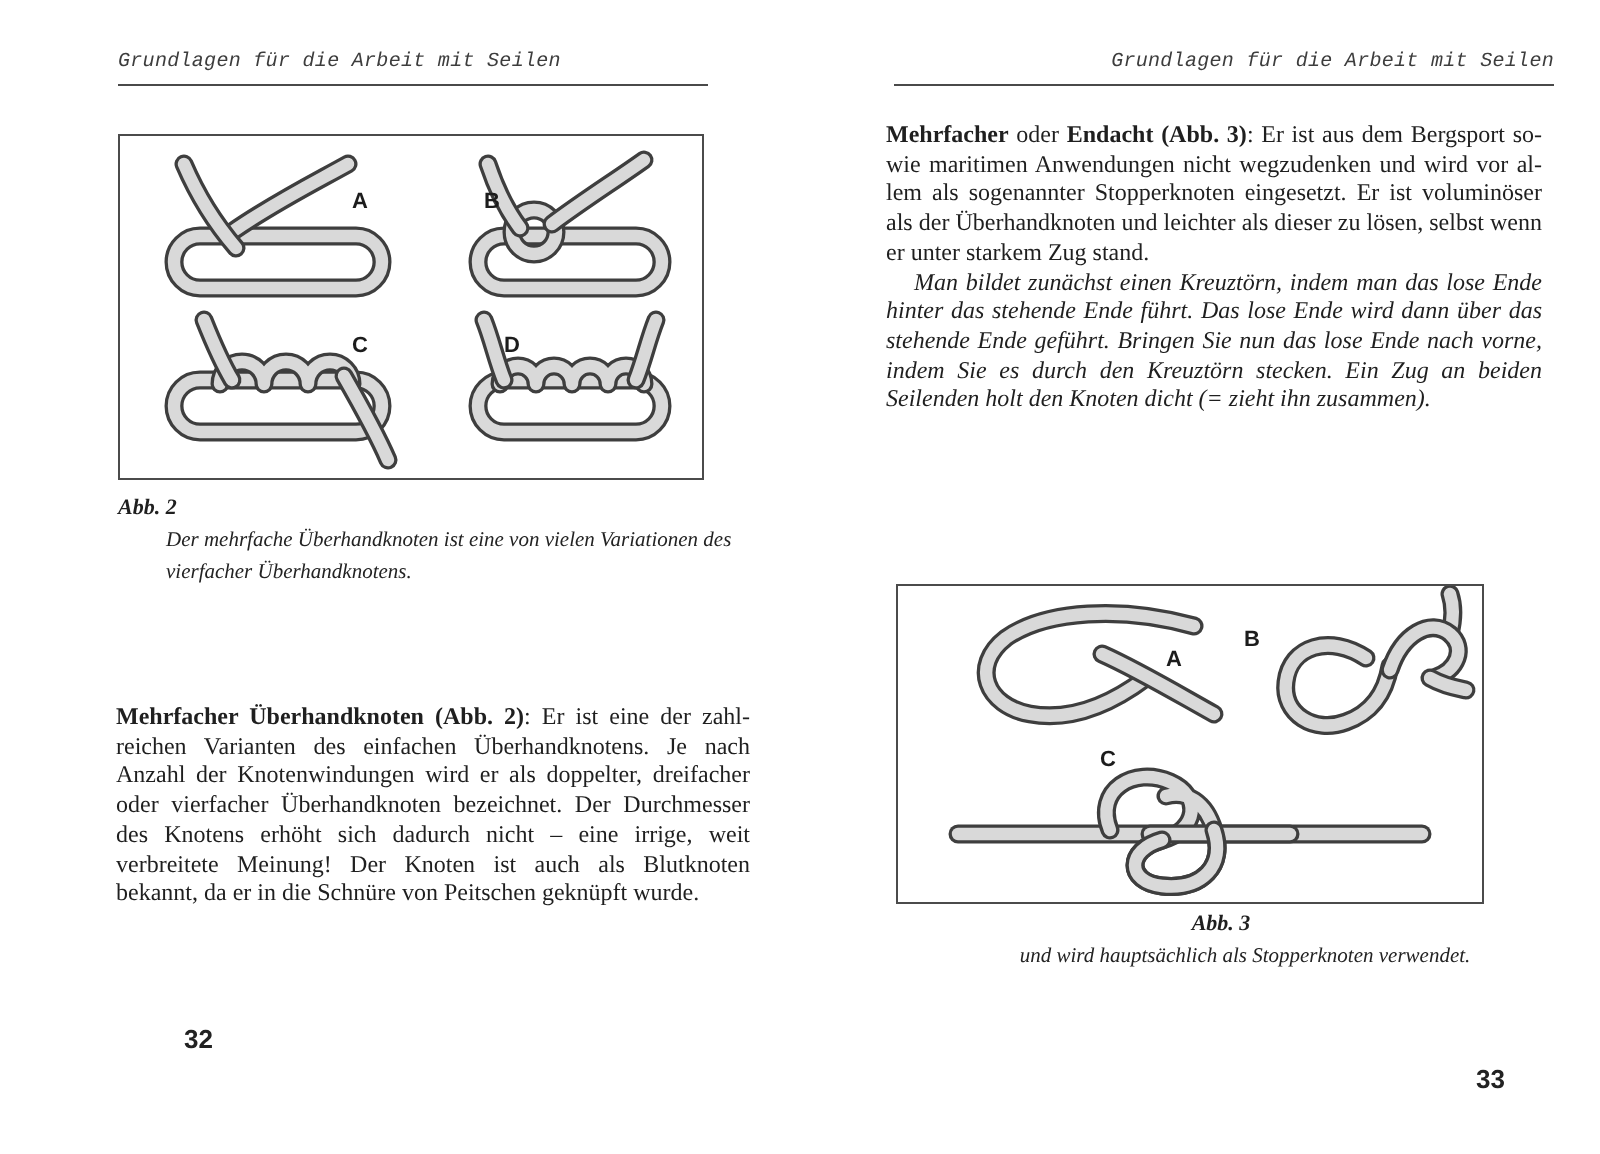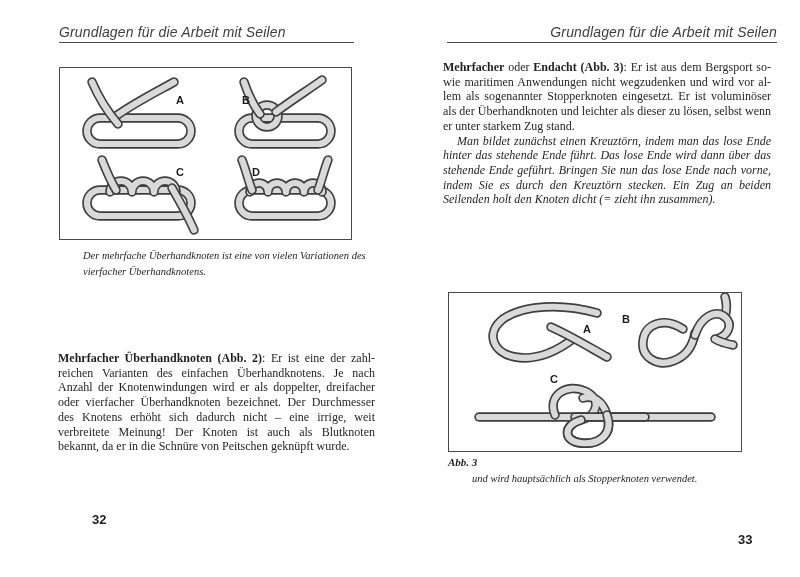--- a/index.html
+++ b/index.html
@@ -1,19 +1,19 @@
 <!DOCTYPE html>
 <html style="--paper: #ffffff; --ink: #1f1f1f; --rule: #4a4a4a; --box-border: #4b4b4b; --rope-fill: #d9d9d9; --rope-outline: #3e3e3e;"><head>
 <meta charset="utf-8">
 <style>
   html,body{margin:0;padding:0;background:#ffffff;}
   .spread{position:relative;width:800px;height:577px;background:var(--paper,#fff);
           font-family:"Liberation Serif",serif;color:var(--ink,#1f1f1f);overflow:hidden;}
   .abs{position:absolute;}
-  .running-head{font-family:Liberation Sans, sans-serif;font-style:italic;font-size:14px;
+  .running-head{font-family:Liberation Mono, monospace;font-style:italic;font-size:10px;
                 line-height:12px;color:#3d3d3d;letter-spacing:.15px;}
   .head-rule{height:1px;background:var(--rule,#4a4a4a);}
   .figbox{border:1px solid var(--box-border,#4b4b4b);background:#fff;box-sizing:border-box;}
   .figbox svg{display:block;margin:0 auto;}
   .cap-title{font-size:11px;font-weight:bold;font-style:italic;line-height:13px;margin-bottom:2px;}
   .cap-line{font-size:10.5px;font-style:italic;line-height:15.5px;white-space:nowrap;color:#232323;margin-left:24px;}
   .bodycol{font-size:12px;line-height:14.7px;text-align:justify;hyphens:manual;-webkit-hyphens:manual;}
   .para{margin:0;}
   .para.indent{text-indent:14px;font-style:italic;}
   .folio{font-family:"Liberation Sans",sans-serif;font-weight:bold;font-size:13px;color:#222;margin-left:33px;}
@@ -25,21 +25,21 @@
   #lp-head{left:59px;top:26px;width:295px;}
   #lp-rule{left:59px;top:42px;width:295px;}
   #lp-fig{left:59px;top:67px;width:293px;height:173px;}
   #lp-cap{left:59px;top:248px;width:316px;}
   #lp-body{left:58px;top:315px;width:317px;margin-top:36px;}
   #lp-folio{left:59px;top:512px;}
   #rp-head{left:447px;top:26px;width:330px;text-align:right;}
   #rp-rule{left:447px;top:42px;width:330px;}
   #rp-body{left:443px;top:60px;width:328px;}
   #rp-fig{left:448px;top:292px;width:294px;height:160px;}
-  #rp-cap{left:448px;top:456px;width:325px;}
+  #rp-cap{left:448px;top:456px;width:325px;text-align:center;}
   #rp-folio{left:705px;top:532px;}
 </style>
 </head>
 <body>
 
 <div class="spread">
 
   <section>
     <div id="lp-head" class="abs running-head">Grundlagen für die Arbeit mit Seilen</div>
     <div id="lp-rule" class="abs head-rule"></div>
@@ -89,20 +89,21 @@
           <path class="rope-o" d="M182,92 C186,102 188,112 192,122"></path>
           <path class="rope-i" d="M182,92 C186,102 188,112 192,122"></path>
           <path class="rope-o" d="M268,92 C264,102 262,112 258,122"></path>
           <path class="rope-i" d="M268,92 C264,102 262,112 258,122"></path>
           <text x="192" y="108">D</text>
         </g>
       </svg>
     </figure>
 
     <div id="lp-cap" class="abs">
+      <div class="cap-title">Abb. 2</div>
       <div>
           <div class="cap-line">Der mehrfache Überhandknoten ist eine von vielen Variationen des</div>
           <div class="cap-line">vierfacher Überhandknotens.</div>
         </div>
     </div>
 
     <div id="lp-body" class="abs bodycol">
         <p class="para"><b>Mehrfacher Überhandknoten (Abb. 2)</b>: Er ist eine der zahl­reichen Varianten des einfachen Überhandknotens. Je nach Anzahl der Knotenwindungen wird er als doppelter, dreifacher oder vierfacher Überhandknoten bezeichnet. Der Durchmesser des Kno­tens erhöht sich dadurch nicht – eine irrige, weit verbreitete Mei­nung! Der Knoten ist auch als Blutknoten bekannt, da er in die Schnüre von Peitschen geknüpft wurde.</p>
       </div>
 

